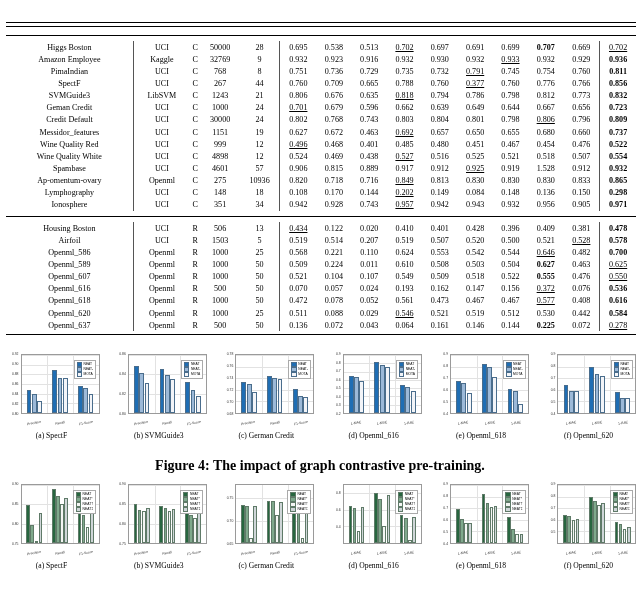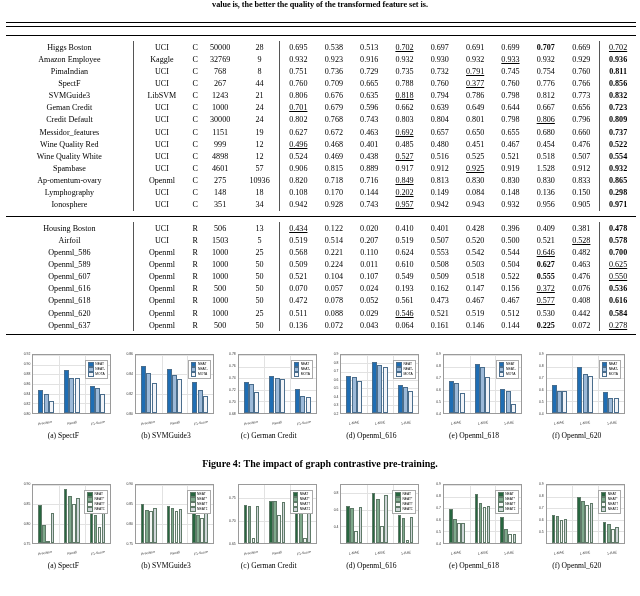--- a/index.html
+++ b/index.html
@@ -64,21 +64,21 @@
   .b { font-weight: bold; }
   .gaprow td { height: 2px; padding: 0; font-size: 0; }
 
   
   .figrow {
     position: absolute;
     left: 0;
     width: 640px;
     display: flex;
     justify-content: space-between;
-    padding: 0 12px;
+    padding: 0 0;
     box-sizing: border-box;
   }
   #fig4row { top: 350px; }
   #fig5row { top: 480px; }
 
   .panel {
     width: 103px;
     display: flex;
     flex-direction: column;
     align-items: center;
@@ -166,32 +166,31 @@
     font-size: 7.6px;
     margin-top: 3px;
     text-align: center;
     white-space: nowrap;
   }
   .figcap {
     position: absolute;
     left: 0;
     width: 640px;
     text-align: center;
-    font-size: 10px;
+    font-size: 14px;
     font-weight: bold;
   }
   #fig4cap { top: 458px; }
   #fig5cap { top: 585px; }
 </style>
 </head>
 <body>
 
 <div class="page">
 
-  <div class="top-caption">value is, the better the quality of the transformed feature set is.</div>
 
   <div class="tbl-wrap">
     <table class="main">
       <tbody id="tbody">
           <tr class="rule-top">
             <td colspan="15"></td>
           </tr>
           <tr class="rule-top2">
             <td colspan="15"></td>
           </tr>

